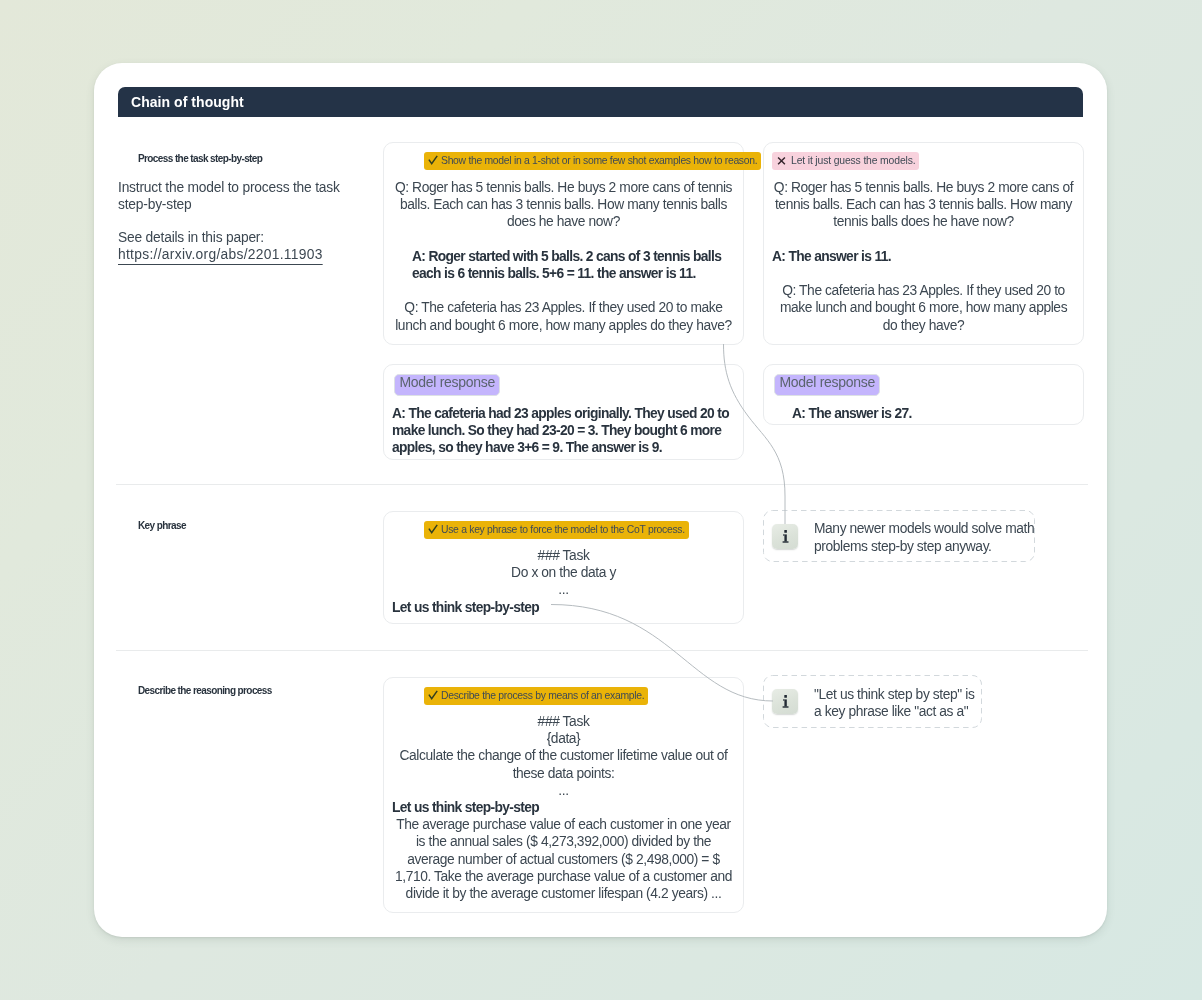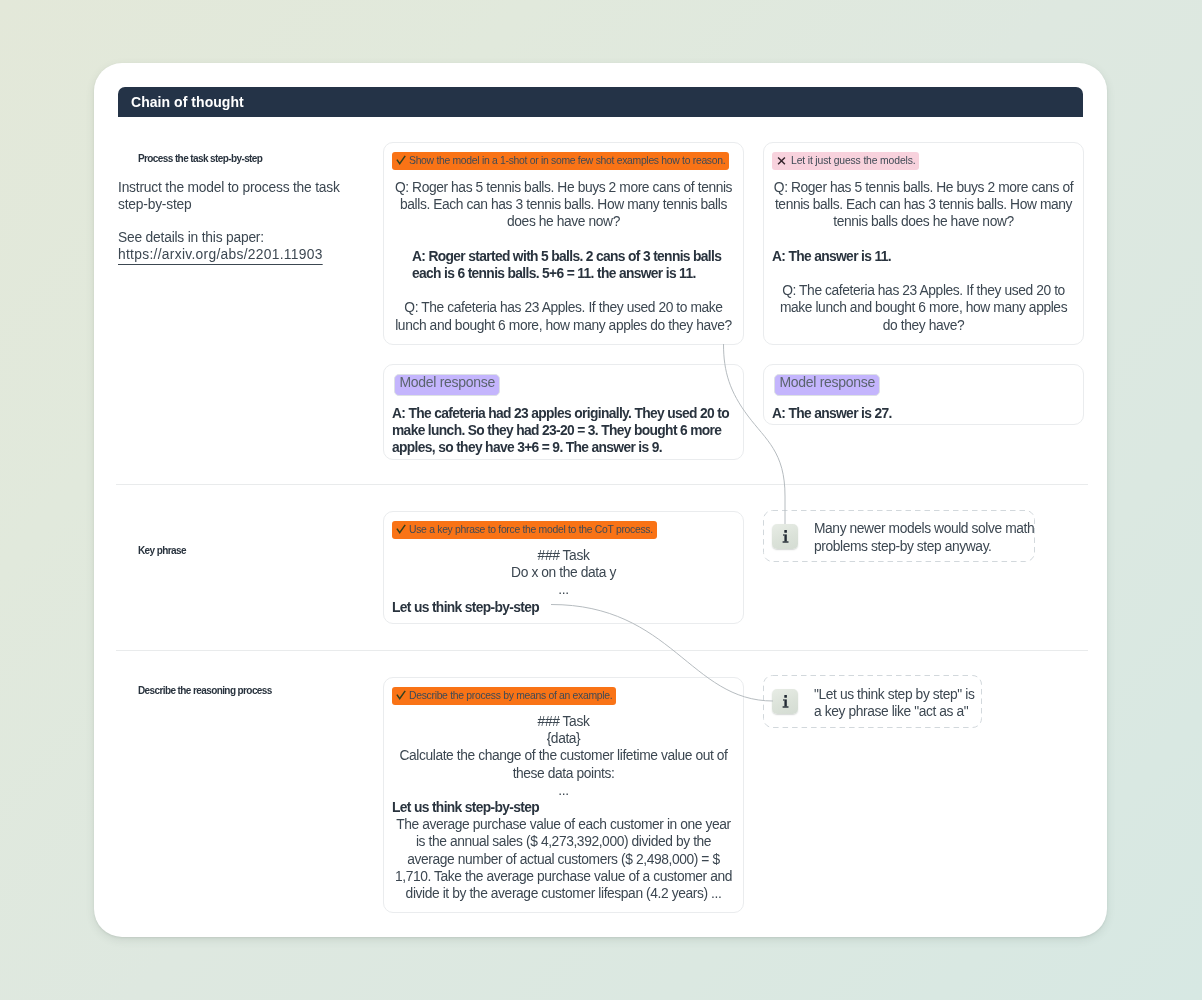--- a/index.html
+++ b/index.html
@@ -45,21 +45,21 @@
   .panel{
     position:absolute;background:#fff;border:1px solid #eaecee;border-radius:10px;
     box-sizing:border-box;padding:9px 8px 11px 8px;
   }
 
   .tag{
     display:inline-block;font-size:10.4px;line-height:18px;height:18px;
     padding:0 4px 0 4px;border-radius:3px;white-space:nowrap;
     color:#3f4a55;letter-spacing:-0.3px;vertical-align:top;
   }
-  .tag.good{background:#f97316;}
+  .tag.good{background:#eab308;margin-left:32px;}
   .tag.bad{background:#f8d2dd;letter-spacing:-0.15px;}
   .tag.neutral{background:#c4b5fd;border:1px solid #dde1e5;border-radius:5px;color:#5b646e;
     padding:0 4.5px;height:22px;line-height:15px;font-size:14px;letter-spacing:-0.3px;margin-left:2px;box-sizing:border-box;}
   .tick{display:inline-block;margin-right:3px;line-height:0;vertical-align:-1px;}
   .tag.bad .tick{margin-right:5px;margin-left:1px;}
 
   .ptext{font-size:13.8px;line-height:17.2px;color:#3c4751;letter-spacing:-0.4px;text-align:center;}
   .pbold{font-size:13.8px;line-height:17.2px;color:#29333e;font-weight:700;letter-spacing:-0.65px;}
 
   
@@ -112,26 +112,26 @@
     <div class="ptext" style="margin-top:17.2px;">Q: The cafeteria has 23 Apples. If they used 20 to make lunch and bought 6 more, how many apples do they have?</div>
   </div>
 
   <div class="panel" style="left:383px;top:364px;width:361px;height:96px;">
     <div><span class="tag neutral">Model response</span></div>
     <div class="pbold" style="margin-top:9px;">A: The cafeteria had 23 apples originally. They used 20 to make lunch. So they had 23-20 = 3. They bought 6 more apples, so they have 3+6 = 9. The answer is 9.</div>
   </div>
 
   <div class="panel" style="left:763px;top:364px;width:321px;height:61px;">
     <div><span class="tag neutral">Model response</span></div>
-    <div class="pbold" style="margin-top:9px;">A: The answer is 27.</div>
+    <div class="pbold" style="margin-top:9px;margin-left:20px;">A: The answer is 27.</div>
   </div>
 
   <div class="divider" style="left:116px;top:484px;width:972px;"></div>
 
-  <div class="sec-title" style="left:118px;top:520px;margin-top:25px;">Key phrase</div>
+  <div class="sec-title" style="left:118px;top:520px;">Key phrase</div>
 
   <div class="panel" style="left:383px;top:511px;width:361px;height:113px;">
     <div><span class="tag good"><span class="tick"><svg width="10" height="10" viewBox="0 0 10 10">
               <path d="M0.9 4.6 L3.7 8.6 L9.2 0.9" fill="none" stroke="#33401f" stroke-width="1.5" stroke-linecap="butt" stroke-linejoin="miter"></path>
             </svg></span><span>Use a key phrase to force the model to the CoT process.</span></span></div>
     <div class="ptext" style="margin-top:8px;">### Task</div>
     <div class="ptext">Do x on the data y</div>
     <div class="ptext">...</div>
     <div class="pbold">Let us think step-by-step</div>
   </div>

